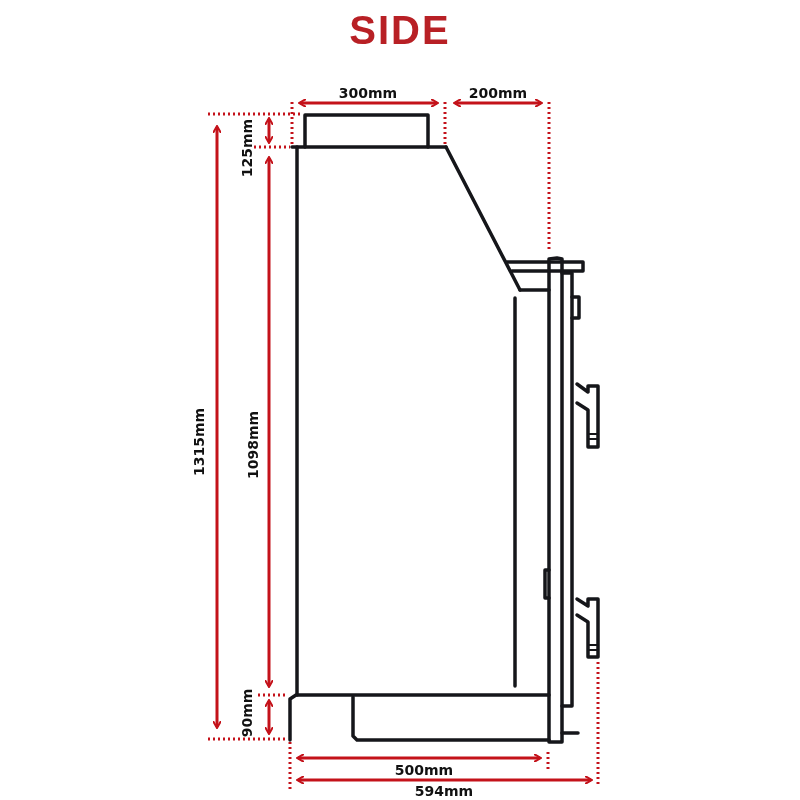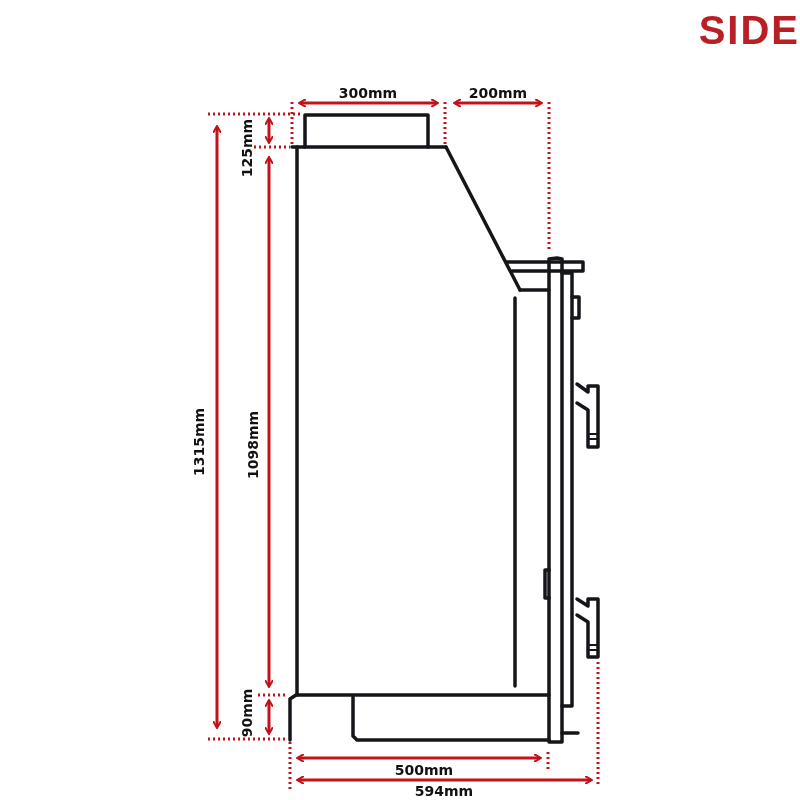--- a/index.html
+++ b/index.html
@@ -1,17 +1,17 @@
 <!DOCTYPE html>
 <html><head>
   <meta charset="utf-8">
   <style>
     html, body { margin: 0; padding: 0; background: #ffffff; }
     body { width: 800px; height: 800px; position: relative; overflow: hidden; font-family: "Liberation Sans", sans-serif; }
-    .title { position: absolute; top: 8px; left: 0; width: 800px; text-align: right; font-size: 40px; font-weight: bold; letter-spacing: 2px; }
+    .title { position: absolute; top: 8px; left: 0; width: 800px; text-align: center; font-size: 40px; font-weight: bold; letter-spacing: 2px; }
     svg { position: absolute; top: 0; left: 0; }
     .dim-text { font-family: "DejaVu Sans", sans-serif; font-weight: bold; font-size: 14px; fill: #111111; }
   </style>
 </head>
 <body>
 
 <div class="title" style="color: rgb(184, 32, 37);">SIDE</div>
 
 <svg width="800" height="800" viewBox="0 0 800 800">
   <defs>

